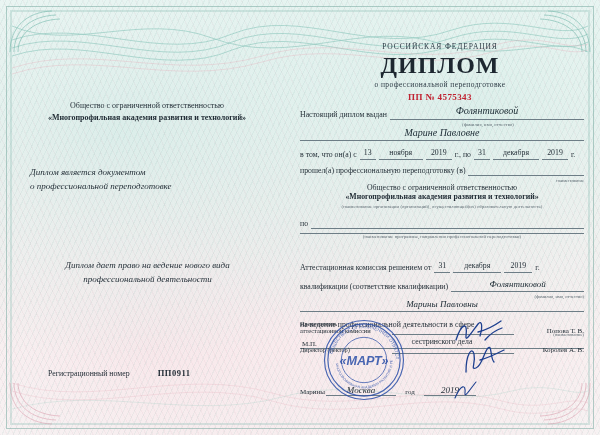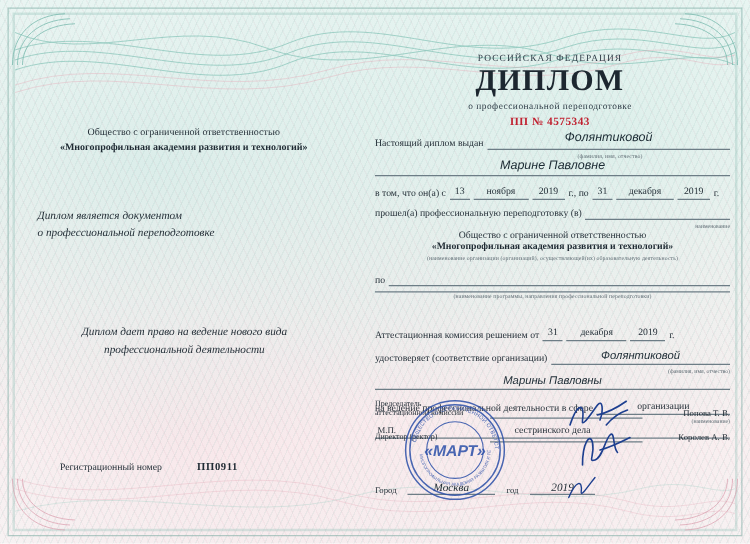--- a/index.html
+++ b/index.html
@@ -52,21 +52,21 @@
   .regrow{position:absolute;left:48px;top:368px;width:230px;font-size:8.5px;color:#1f2a33;}
   .regrow .lbl{display:inline-block;}
   .regrow .val{display:inline-block;margin-left:26px;font-weight:bold;letter-spacing:.5px;}
 
   
   .form{position:absolute;left:300px;top:105px;width:284px;color:#1f2a33;}
   .ln{position:relative;margin-bottom:2px;font-size:7.8px;line-height:1.25;}
   .flow{display:flex;align-items:flex-end;gap:3px;}
   .lbl{white-space:nowrap;font-size:7.8px;color:#1f2a33;}
   .fill{flex:1;border-bottom:1px solid #6d7d86;text-align:center;padding-bottom:1px;}
-  .hand{font-family:Liberation Sans, sans-serif;font-style:italic;font-size:10px;color:#1b2a33;white-space:nowrap;}
+  .hand{font-family:Liberation Serif, serif;font-style:italic;font-size:10px;color:#1b2a33;white-space:nowrap;}
   .hand.sm{font-size:9px;}
   .cap{font-size:4.6px;color:#5d6a72;text-align:center;line-height:1.1;letter-spacing:.1px;}
   .capr{font-size:4.6px;color:#5d6a72;text-align:right;line-height:1.1;}
   .center-txt{text-align:center;}
   .quote{font-size:8px;text-align:center;}
   .row-gap{height:5px;}
 
   
   .sig{position:absolute;left:300px;top:320px;width:284px;font-size:7px;color:#1f2a33;}
   .sig .r{display:flex;align-items:flex-end;margin-bottom:7px;}
@@ -225,38 +225,35 @@
 
     <div class="ln flow" style="margin-top:22px;">
       <span class="lbl">Аттестационная комиссия решением от</span>
       <span class="fill" style="max-width:16px;">31</span>
       <span class="fill" style="max-width:48px;">декабря</span>
       <span class="fill" style="max-width:28px;">2019</span>
       <span class="lbl">г.</span>
     </div>
 
     <div class="ln flow" style="margin-top:6px;">
-      <span class="lbl">удостоверяет (соответствие организации)</span>
+      <span class="lbl">квалификации (соответствие квалификации)</span>
       <span class="fill">
         <span class="hand sm">Фолянтиковой</span>
       </span>
     </div>
     <div class="capr">(фамилия, имя, отчество)</div>
 
     <div class="ln">
       <div class="fill center-txt">
         <span class="hand sm">Марины Павловны</span>
       </div>
     </div>
 
     <div class="ln flow" style="margin-top:8px;">
       <span class="lbl">на ведение профессиональной деятельности в сфере</span>
-      <span class="fill">
-        <span>организации</span>
-      </span>
     </div>
     <div class="capr">(наименование)</div>
 
     <div class="ln">
       <div class="fill center-txt">
         <span>сестринского дела</span>
       </div>
     </div>
   </div>
 
@@ -272,21 +269,21 @@
       <div class="nm">Попова Т. В.</div>
     </div>
     <div class="r">
       <div class="t">Директор (ректор)</div>
       <div class="line"></div>
       <div class="nm">Королев А. В.</div>
     </div>
   </div>
 
   <div class="city">
-    <span class="c1">Город</span>
+    <span class="c1">Марины</span>
     <span class="cu">Москва</span>
     <span class="c2">год</span>
     <span class="cu2">2019</span>
   </div>
 
   <svg class="stamp" viewBox="0 0 100 100">
     <defs>
       <path id="arcTop" d="M12,50 a38,38 0 0 1 76,0"></path>
       <path id="arcBot" d="M16,50 a34,34 0 0 0 68,0"></path>
     </defs>

